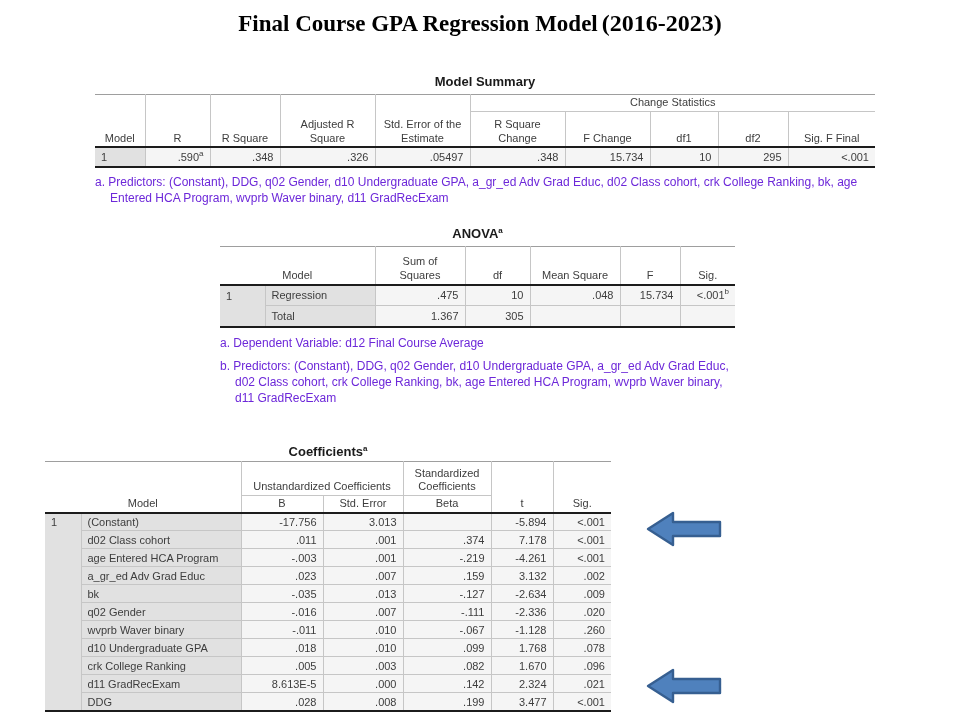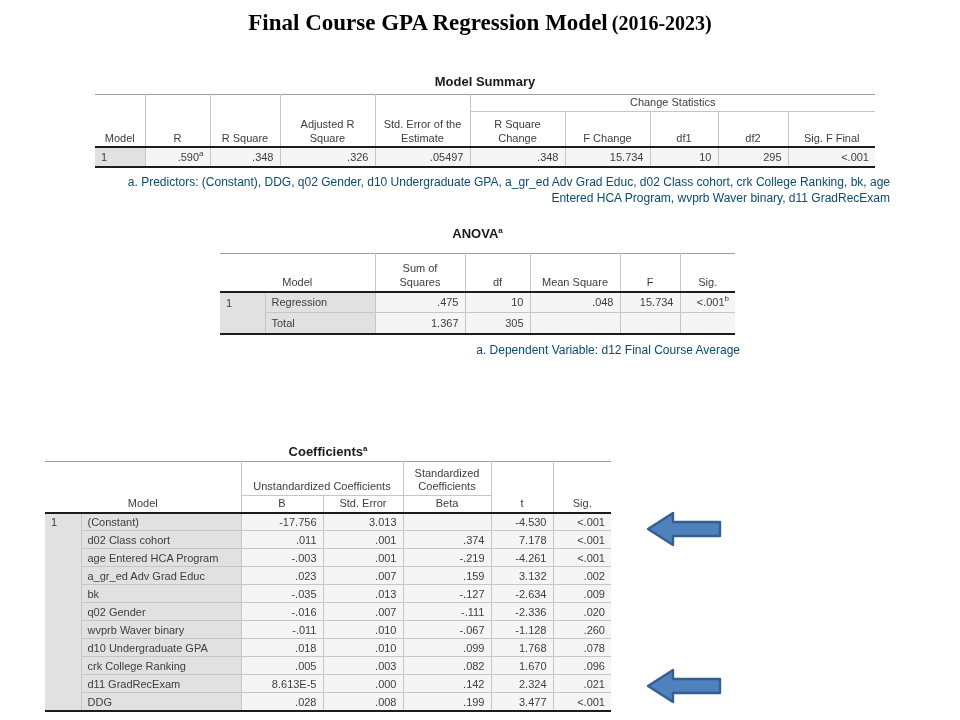--- a/index.html
+++ b/index.html
@@ -3,21 +3,21 @@
 <meta charset="utf-8">
 <style>
   html,body{margin:0;padding:0;background:#fff;}
   .page{position:relative;width:960px;height:720px;background:#ffffff;overflow:hidden;
         font-family:"Liberation Sans",sans-serif;color:#3d3d3d;}
 
   
   .main-title{position:absolute;top:10px;left:0;width:960px;text-align:center;
               font-family:"Liberation Serif",serif;font-weight:bold;color:#000;}
   .main-title .big{font-size:23px;}
-  .main-title .small{font-size:20px;}
+  .main-title .small{font-size:24px;}
 
   
   table.spss{border-collapse:collapse;table-layout:fixed;
              font-family:"Liberation Sans",sans-serif;font-size:11px;color:#3d3d3d;
              border-top:1px solid #9e9e9e;border-bottom:2px solid #1c1c1c;}
   table.spss thead{border-bottom:2px solid #1c1c1c;}
   table.spss th,table.spss td{font-weight:normal;padding:1px 6px;overflow:hidden;}
   table.spss th{background:#fff;vertical-align:bottom;text-align:center;white-space:pre-line;line-height:1.25;}
   th.left{text-align:left;}
   .vl{border-left:1px solid #c6c6c6;}
@@ -25,30 +25,30 @@
   td.mcol{background:#e1e1e1;text-align:left;}
   td.lab{background:#e1e1e1;text-align:left;}
   td.num{background:#f5f5f5;text-align:right;}
   tbody tr + tr td{border-top:1px solid #c6c6c6;}
   tbody tr + tr td.mcol{border-top:none;}
   sup{font-size:8px;line-height:0;}
 
   .tbl-title{font-weight:bold;font-size:13px;color:#1a1a1a;text-align:center;
              font-family:"Liberation Sans",sans-serif;}
 
-  .fn{font-family:"Liberation Sans",sans-serif;color:#0c4a6e;
-      padding-left:15px;text-indent:-15px;line-height:1.32;text-align:right;}
+  .fn{font-family:"Liberation Sans",sans-serif;color:#6d28d9;
+      padding-left:15px;text-indent:-15px;line-height:1.32;}
 
   
   .ms-section{position:absolute;left:95px;top:74px;width:780px;}
   .ms-section .tbl-title{margin-bottom:5px;}
   .ms-section .fn{font-size:12px;margin-top:7px;width:780px;}
 
   .anova-section{position:absolute;left:220px;top:226px;width:515px;}
-  .anova-section .tbl-title{margin-bottom:12px;}
+  .anova-section .tbl-title{margin-bottom:5px;}
   .anova-section .fn{font-size:12px;margin-top:8px;width:505px;}
 
   .coef-section{position:absolute;left:45px;top:444px;width:566px;}
   .coef-section .tbl-title{margin-bottom:2px;}
   .coef-section .fn{font-size:11px;margin-top:6px;}
 
   .arrow{position:absolute;width:76px;height:38px;}
   .arrow1{left:646px;top:510px;}
   .arrow2{left:646px;top:667px;}
 </style>
@@ -153,20 +153,21 @@
           <td class="lab vl">Total</td>
           <td class="num vl">1.367</td>
           <td class="num vl">305</td>
           <td class="num vl"></td>
           <td class="num vl"></td>
           <td class="num vl"></td>
         </tr>
       </tbody>
     </table>
     <div class="fn">a. Dependent Variable: d12 Final Course Average</div>
+    <div class="fn">b. Predictors: (Constant), DDG, q02 Gender, d10 Undergraduate GPA, a_gr_ed Adv Grad Educ, d02 Class cohort, crk College Ranking, bk, age Entered HCA Program, wvprb Waver binary, d11 GradRecExam</div>
   </div>
 
   <div class="coef-section">
     <div class="tbl-title"><span>Coefficients</span><sup>a</sup></div>
     <table class="spss">
       <colgroup>
         <col style="width:36px">
           <col style="width:160px">
           <col style="width:82px">
           <col style="width:80px">
@@ -189,21 +190,21 @@
           <th class="vl">Beta</th>
         </tr>
       </thead>
       <tbody>
         <tr style="height:18px;">
           <td class="mcol">1</td>
           <td class="lab vl">(Constant)</td>
           <td class="num vl">-17.756</td>
           <td class="num vl">3.013</td>
           <td class="num vl"></td>
-          <td class="num vl">-4.530</td>
+          <td class="num vl">-5.894</td>
           <td class="num vl">&lt;.001</td>
         </tr>
         <tr style="height:18px;">
           <td class="mcol"></td>
           <td class="lab vl">d02 Class cohort</td>
           <td class="num vl">.011</td>
           <td class="num vl">.001</td>
           <td class="num vl">.374</td>
           <td class="num vl">7.178</td>
           <td class="num vl">&lt;.001</td>

